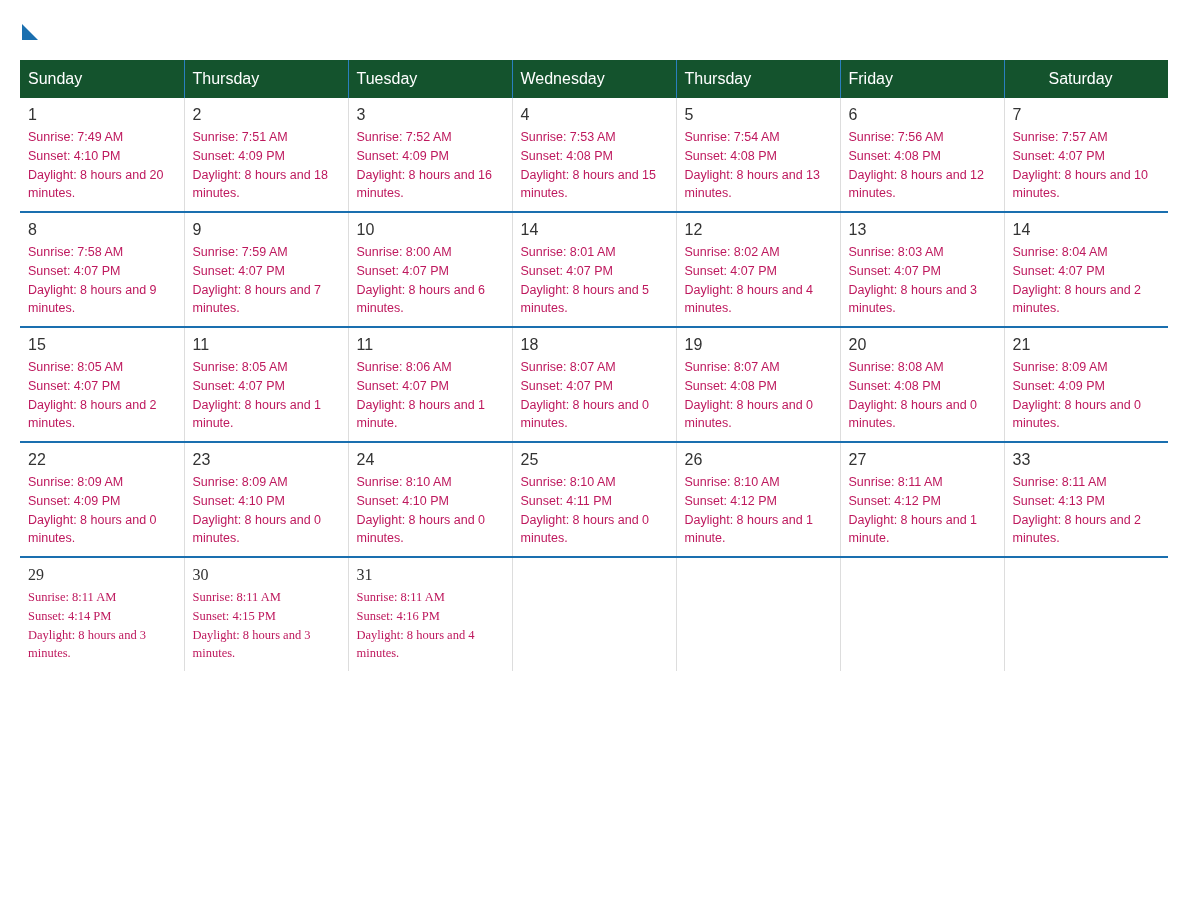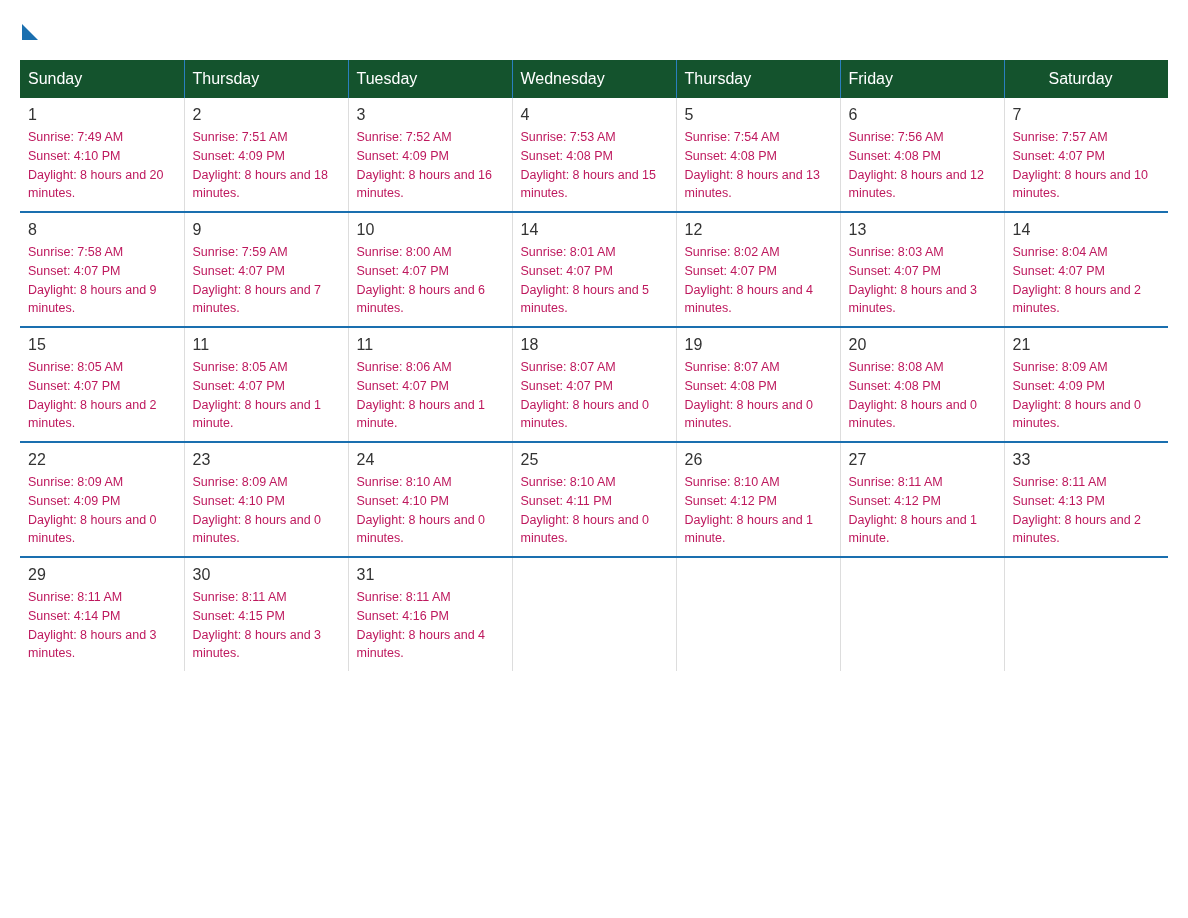--- a/index.html
+++ b/index.html
@@ -99,20 +99,21 @@
       display: block;
       margin-bottom: 4px;
     }
     .day-info {
       font-size: 12.5px;
       line-height: 1.5;
       color: #be185d;
     }
     tbody tr:last-child {
       border-bottom: none;
+      font-family: Liberation Serif, serif;
     }
   </style>
 </head>
 <body>
 
 <div class="header">
   <div class="logo">
     <div class="logo-wrapper">
       <div class="logo-top-row">
         <span class="logo-text-general"></span>

